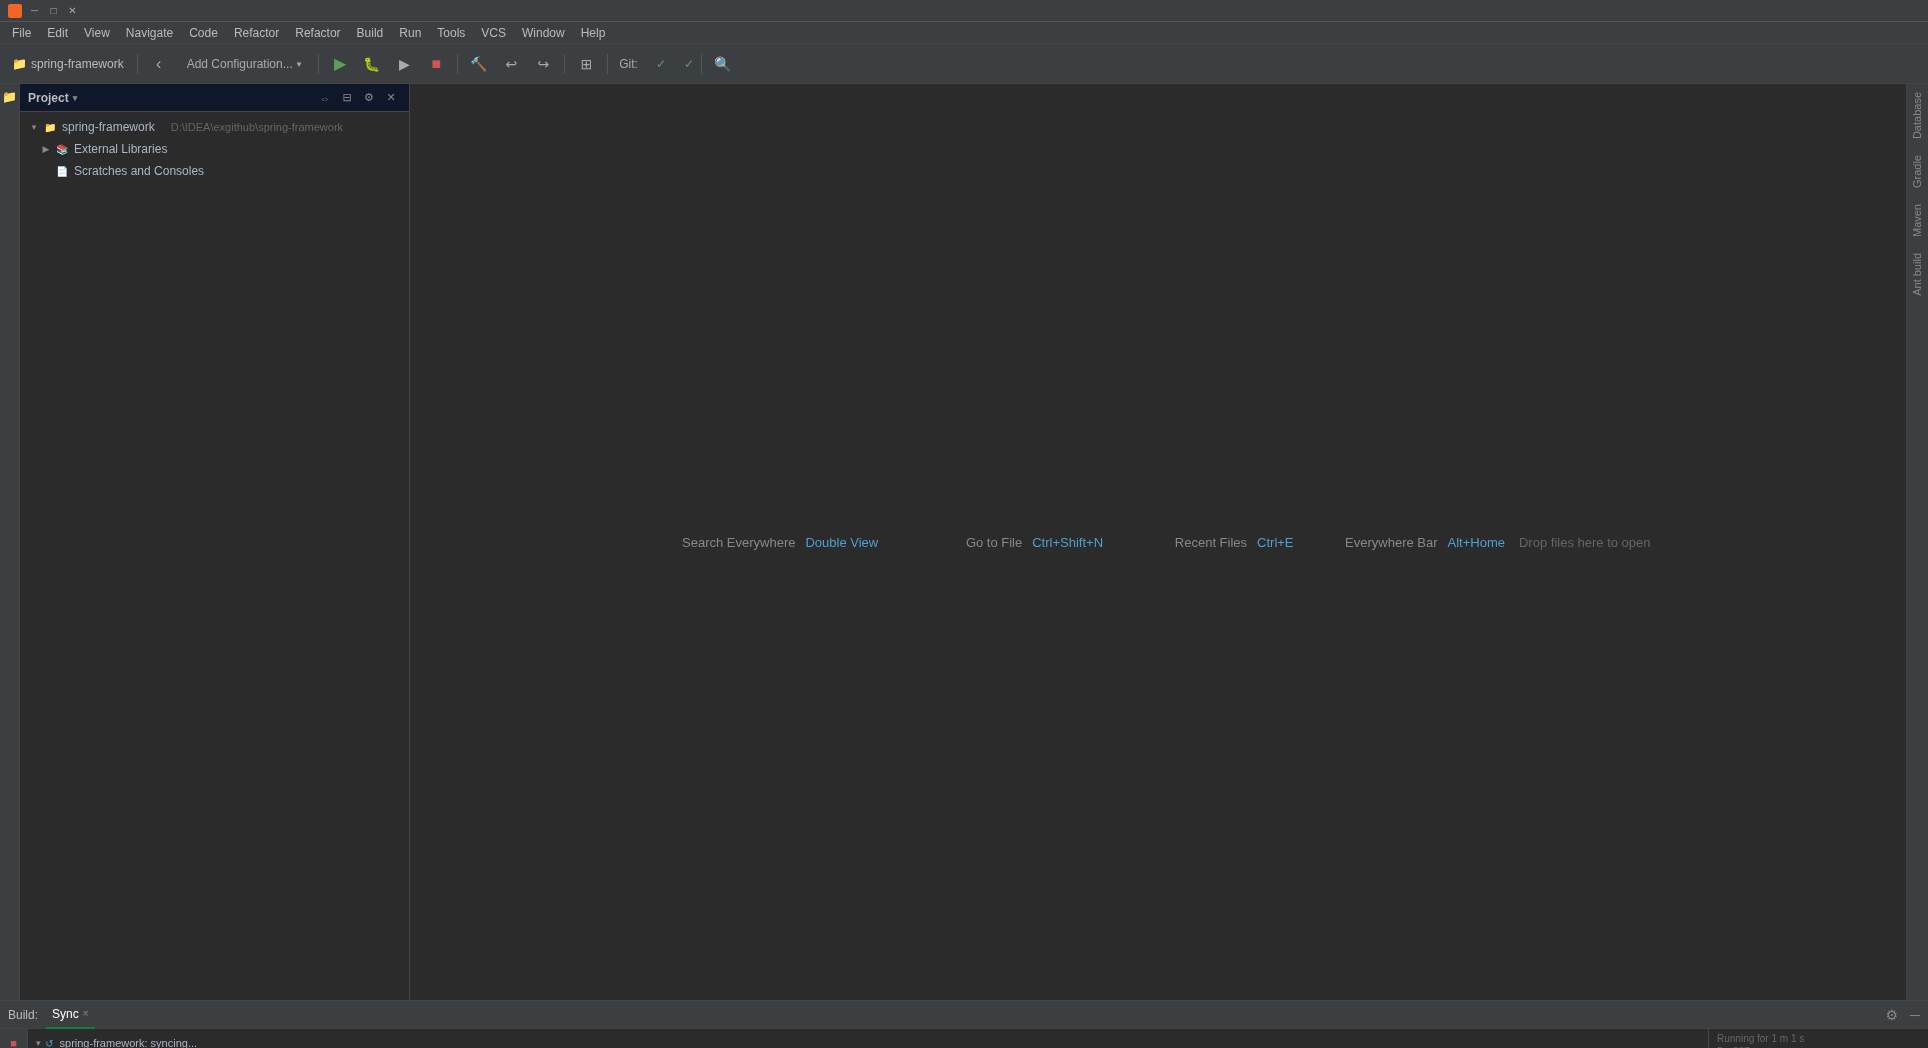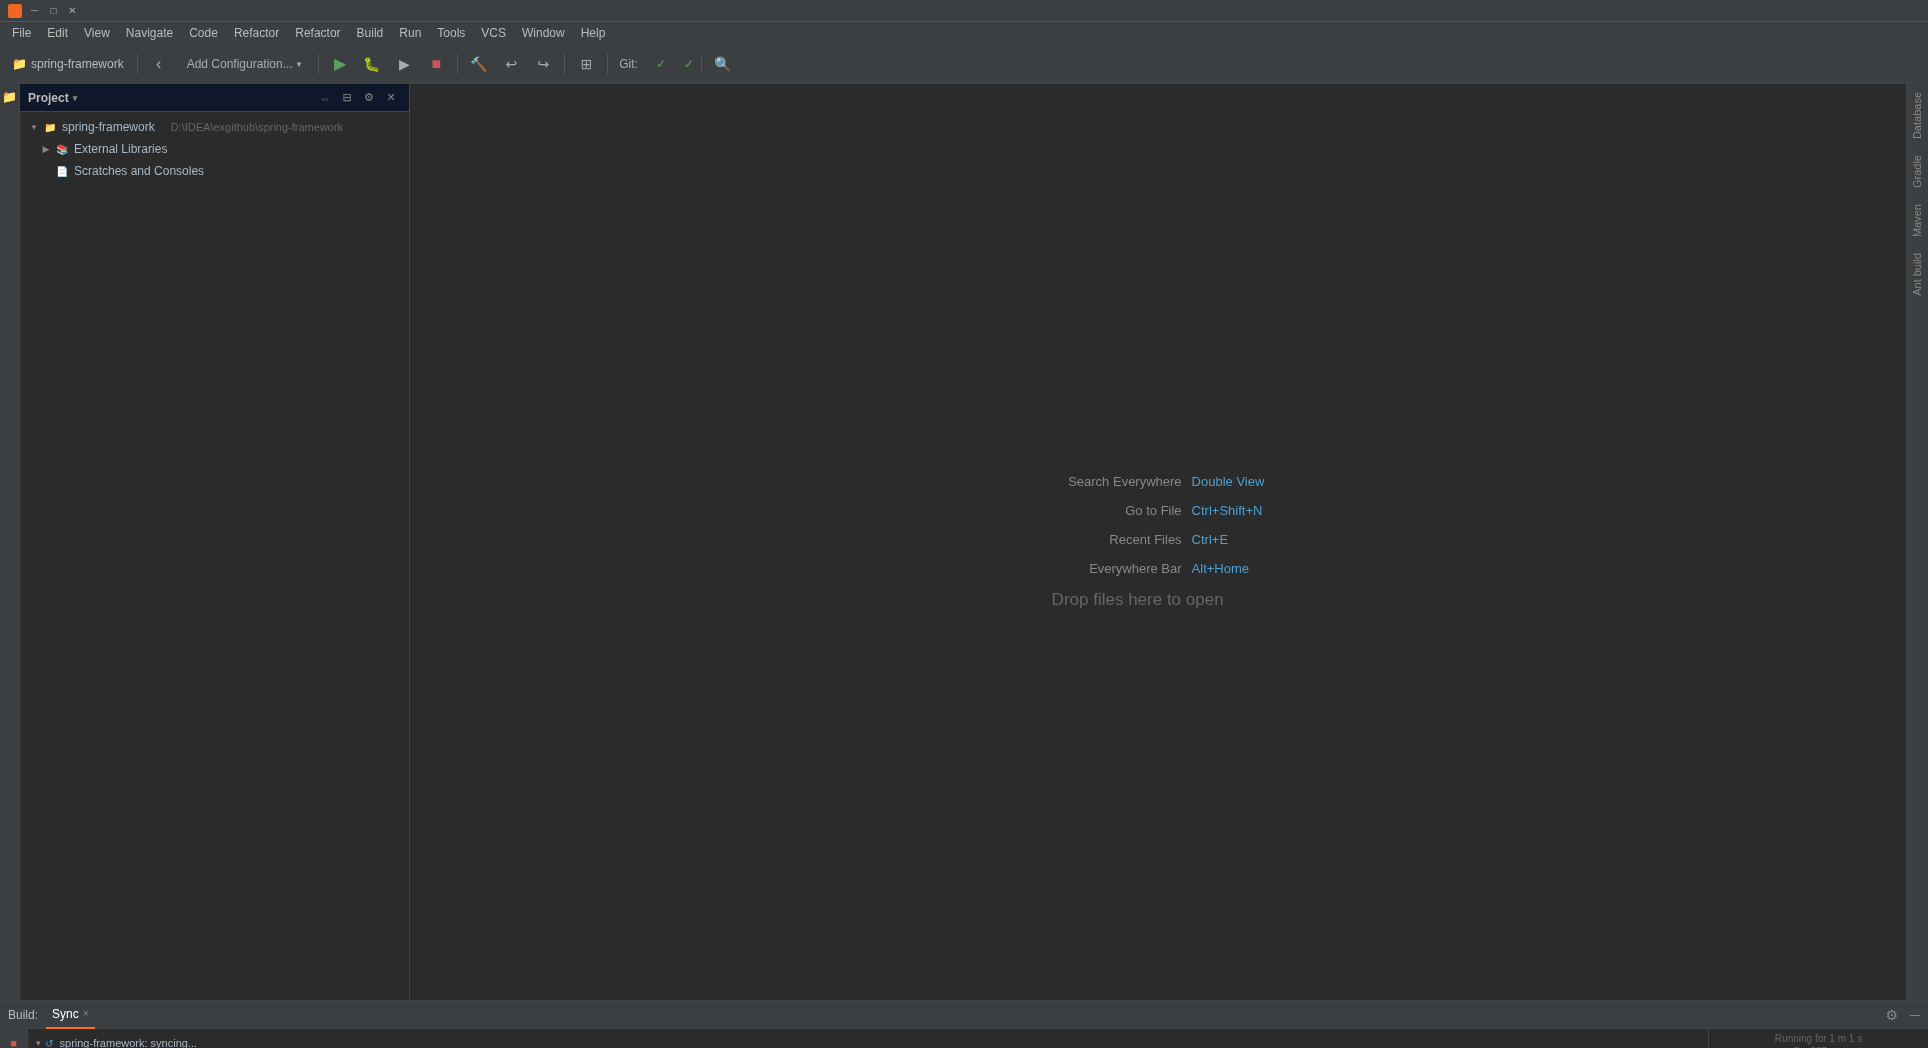--- a/index.html
+++ b/index.html
@@ -234,41 +234,40 @@
       flex: 1;
       background: #2b2b2b;
       display: flex;
       align-items: center;
       justify-content: center;
       flex-direction: column;
       gap: 20px;
     }
     #editor-hint {
       display: flex;
-      flex-direction: column;
       gap: 14px;
     }
     .hint-row {
       display: flex;
       align-items: center;
       gap: 10px;
       font-size: 13px;
     }
     .hint-label {
       color: #888;
       min-width: 130px;
       text-align: right;
     }
     .hint-shortcut {
       color: #4f9fcf;
       font-weight: 500;
     }
     .hint-drop {
       color: #666;
-      font-size: 17px;
+      font-size: 13px;
     }
 
     
     #right-sidebar {
       width: 22px;
       background: #3c3f41;
       display: flex;
       flex-direction: column;
       border-left: 1px solid #444;
     }
@@ -303,21 +302,21 @@
       font-size: 12px;
       color: #bbb;
       padding: 0 6px;
       height: 28px;
       display: flex;
       align-items: center;
       cursor: pointer;
       border-bottom: 2px solid transparent;
     }
     .build-tab.active {
-      border-bottom: 2px solid #f97316;
+      border-bottom: 2px solid #15803d;
       color: #fff;
     }
     #build-content {
       flex: 1;
       display: flex;
       overflow: hidden;
     }
     #build-left-icons {
       width: 28px;
       background: #3c3f41;
@@ -372,21 +371,21 @@
       display: flex;
       flex-direction: column;
       justify-content: flex-start;
       padding: 4px 8px;
       gap: 2px;
       border-left: 1px solid #444;
     }
     .timing-row {
       font-size: 10px;
       color: #666;
-      text-align: center;
+      text-align: left;
     }
   </style>
 </head>
 <body>
 
 <div id="title-bar">
   <div class="app-icon"></div>
   <div class="window-controls">
     <span>─</span>
     <span>□</span>

